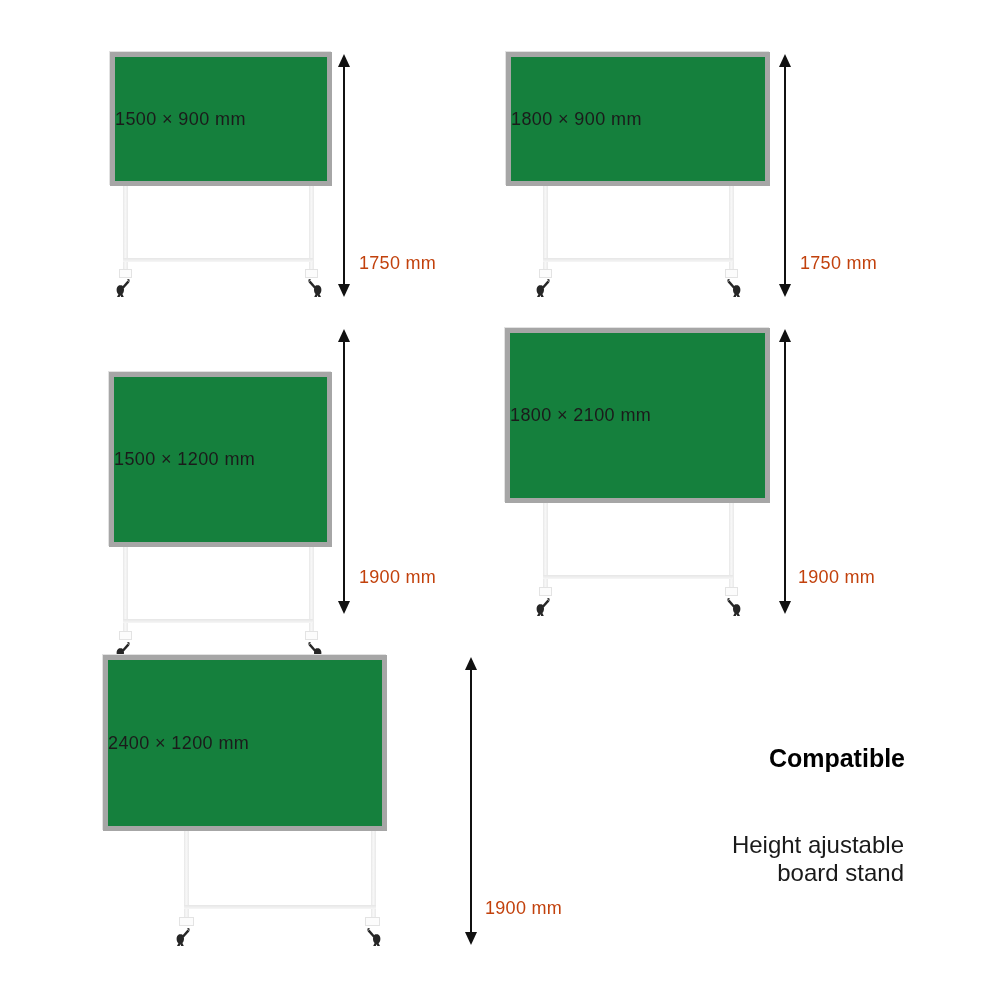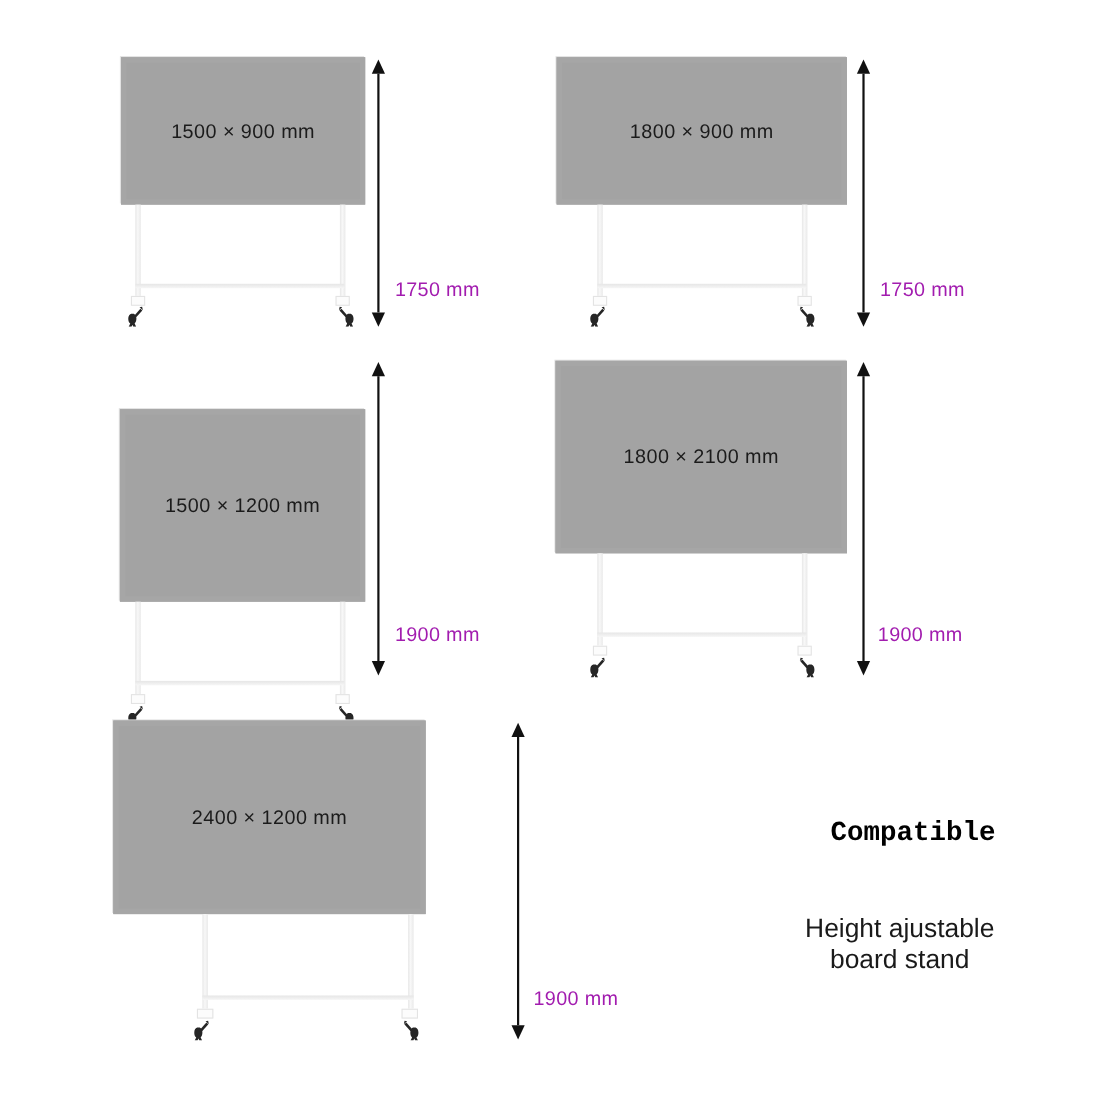--- a/index.html
+++ b/index.html
@@ -1,22 +1,22 @@
 <!DOCTYPE html>
 <html><head>
 <meta charset="utf-8">
 <style>
   html,body{margin:0;padding:0;}
   body{background:#ffffff;font-family:"Liberation Sans",sans-serif;}
   .canvas{position:relative;width:1000px;height:1000px;background:#ffffff;overflow:hidden;}
 
   
   .stand{position:absolute;}
-  .board{position:absolute;left:0;top:0;background:#a3a3a3;border:5px solid #a6a6a6;
-         box-sizing:border-box;display:flex;align-items:center;justify-content:center;
+  .board{position:absolute;left:0;top:0;background:#15803d;border:5px solid #a6a6a6;
+         box-sizing:border-box;display:flex;align-items:center;
          box-shadow:-1px -1px 0 0 #e2e2e2;}
   .board-label{font-size:18px;color:#1b1b1b;letter-spacing:0.4px;white-space:nowrap;}
   .leg{position:absolute;width:5px;background:linear-gradient(90deg,#e7e7e7 0%,#f8f8f8 45%,#e9e9e9 100%);}
   .crossbar{position:absolute;height:4px;background:linear-gradient(180deg,#e6e6e6,#f6f6f6);}
   .foot{position:absolute;width:13px;height:9px;background:#fcfcfc;border:1px solid #e3e3e3;box-sizing:border-box;}
   .caster{position:absolute;}
   .caster.flip{transform:scaleX(-1);}
 
   
   .s1{left:110px;top:52px;width:222px;height:246px;}
@@ -69,31 +69,31 @@
   .ah.up{border-bottom:13px solid #111111;}
   .ah.down{border-top:13px solid #111111;}
   .aline{flex:1;width:2px;background:#111111;}
   .a1{left:337px;top:54px;height:243px;}
   .a2{left:778px;top:54px;height:243px;}
   .a3{left:337px;top:329px;height:285px;}
   .a4{left:778px;top:329px;height:285px;}
   .a5{left:464px;top:657px;height:288px;}
 
   
-  .hlabel{position:absolute;font-size:18px;line-height:20px;color:#a21caf;letter-spacing:0.3px;white-space:nowrap;}
+  .hlabel{position:absolute;font-size:18px;line-height:20px;color:#c2410c;letter-spacing:0.3px;white-space:nowrap;}
   .hl1{left:359px;top:253px;}
   .hl2{left:800px;top:253px;}
   .hl3{left:359px;top:567px;}
   .hl4{left:798px;top:567px;}
   .hl5{left:485px;top:898px;}
 
   
   .caption-heading{position:absolute;right:95px;top:743px;text-align:right;
-                   font-size:25px;line-height:30px;font-weight:700;color:#000000;font-family:Liberation Mono, monospace;}
-  .caption-sub{position:absolute;right:96px;top:831px;text-align:center;
+                   font-size:25px;line-height:30px;font-weight:700;color:#000000;}
+  .caption-sub{position:absolute;right:96px;top:831px;text-align:right;
                font-size:24px;line-height:28px;color:#1a1a1a;}
   .caption-heading div,.caption-sub div{white-space:nowrap;}
 </style>
 </head>
 <body>
 
 <div class="canvas">
 
   <div class="stand s1">
     <div class="board">

